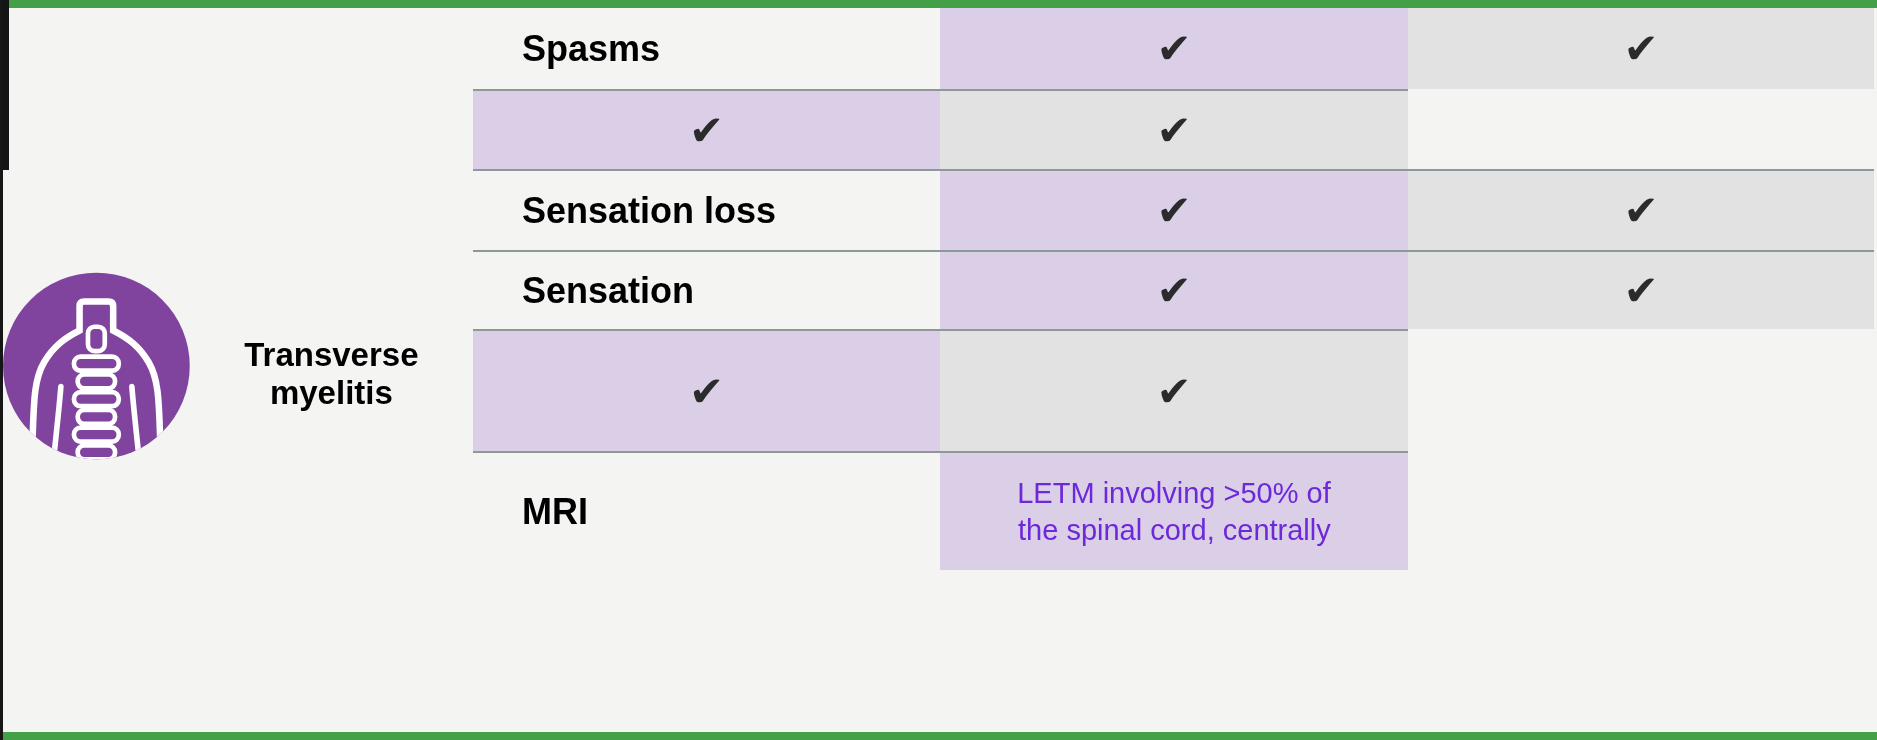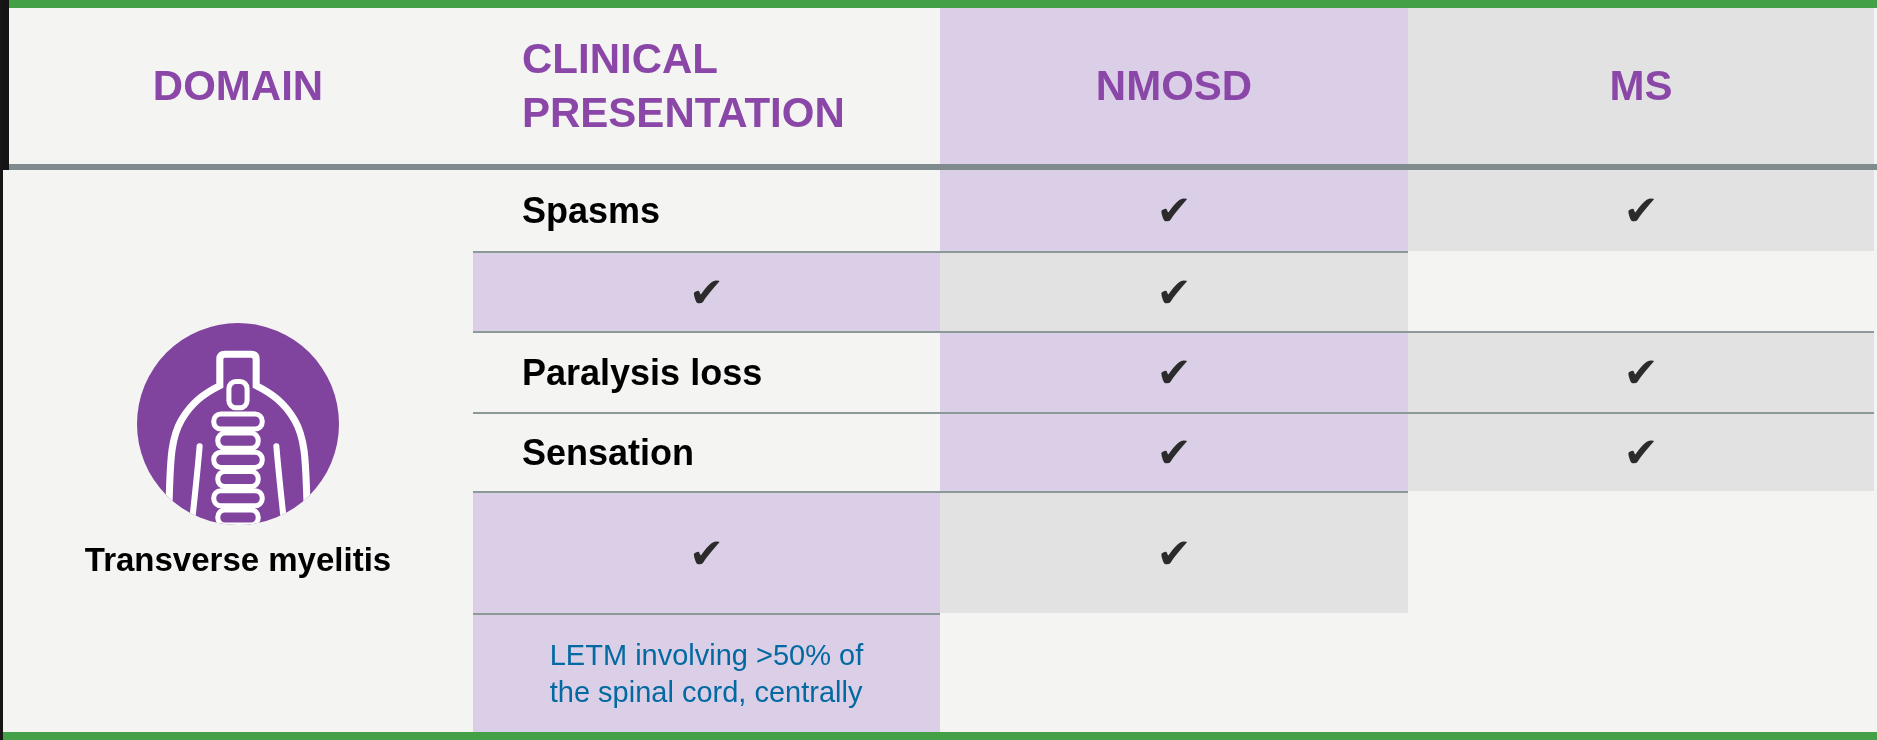--- a/index.html
+++ b/index.html
@@ -43,58 +43,44 @@
   }
   .cell{display:flex;align-items:center;}
   .sep{border-top:2px solid var(--thin_line);}
   .c-label{
     padding-left:49px;
     font-weight:bold;font-size:36px;line-height:38px;color:#000;
     white-space:pre-line;
   }
   .c-mark{justify-content:center;font-size:42px;color:var(--check_color);}
   .c-text{
-    justify-content:center;text-align:left;
-    font-size:29px;line-height:37px;color:#0369a1;
+    justify-content:center;text-align:right;
+    font-size:29px;line-height:37px;color:#6d28d9;
     white-space:pre-line;
   }
   
   #domain-cell{
     grid-column:1;grid-row:1/7;
-    display:flex;flex-direction:column;align-items:center;
+    display:flex;align-items:center;
     padding-top:153px;box-sizing:border-box;
   }
   #domain-icon{width:202px;height:202px;display:block;}
   #domain-label{
     margin-top:16px;
     font-weight:bold;font-size:33px;color:#000;
     text-align:center;
   }
 </style>
 </head>
 <body>
 
 <div id="figure">
   <div class="accent-bar" id="top-bar"></div>
   <div id="header-left-accent"></div>
 
-  <div id="header-row">
-    <div class="h-cell h-center">
-      <span>DOMAIN</span>
-    </div>
-    <div class="h-cell h-left">
-      <span>CLINICAL PRESENTATION</span>
-    </div>
-    <div class="h-cell h-center bg-nmosd">
-      <span>NMOSD</span>
-    </div>
-    <div class="h-cell h-center bg-ms">
-      <span>MS</span>
-    </div>
-  </div>
 
   <div id="body-grid">
 
     <div id="domain-cell">
       <svg id="domain-icon" viewBox="0 0 200 200" xmlns="http://www.w3.org/2000/svg">
         <clipPath id="circ">
             <circle cx="100" cy="100" r="100"></circle>
           </clipPath>
         <circle cx="100" cy="100" r="100" fill="#81449e"></circle>
         <g clip-path="url(#circ)" stroke="#ffffff" fill="none" stroke-linecap="round">
@@ -123,21 +109,21 @@
         <span>✔</span>
       </div>
 
     <div class="cell c-mark sep bg-nmosd" style="grid-row:2">
         <span>✔</span>
       </div>
     <div class="cell c-mark sep bg-ms" style="grid-row:2">
         <span>✔</span>
       </div>
 
-    <div class="cell c-label sep" style="grid-row:3">Paralysis loss</div>
+    <div class="cell c-label sep" style="grid-row:3">Sensation loss</div>
     <div class="cell c-mark sep bg-nmosd" style="grid-row:3">
         <span>✔</span>
       </div>
     <div class="cell c-mark sep bg-ms" style="grid-row:3">
         <span>✔</span>
       </div>
 
     <div class="cell c-label sep" style="grid-row:4">Sensation</div>
     <div class="cell c-mark sep bg-nmosd" style="grid-row:4">
         <span>✔</span>
@@ -146,19 +132,20 @@
         <span>✔</span>
       </div>
 
     <div class="cell c-mark sep bg-nmosd" style="grid-row:5">
         <span>✔</span>
       </div>
     <div class="cell c-mark sep bg-ms" style="grid-row:5">
         <span>✔</span>
       </div>
 
+    <div class="cell c-label sep" style="grid-row:6">MRI</div>
     <div class="cell c-text sep bg-nmosd" style="grid-row:6">LETM involving &gt;50% of
 the spinal cord, centrally</div>
 
   </div>
 
   <div class="accent-bar" id="bottom-bar"></div>
 </div>
 
 </body></html>

